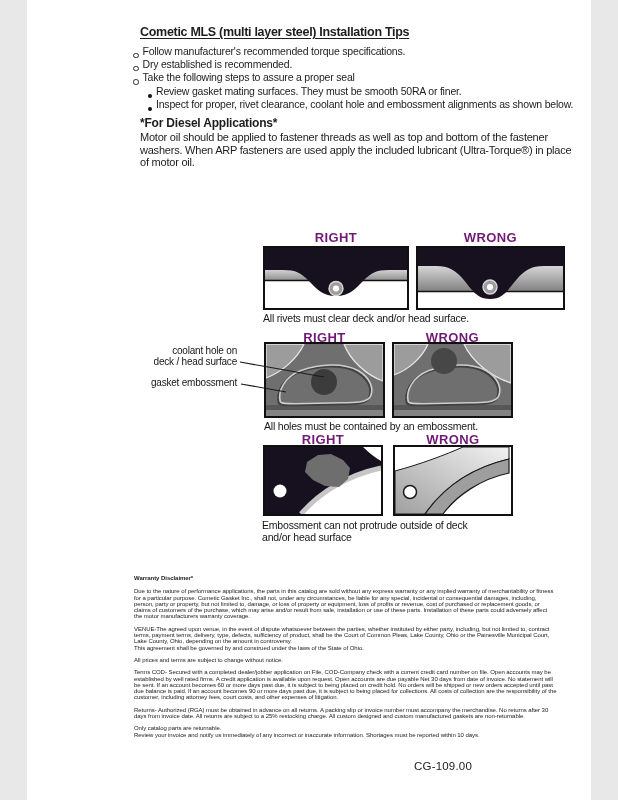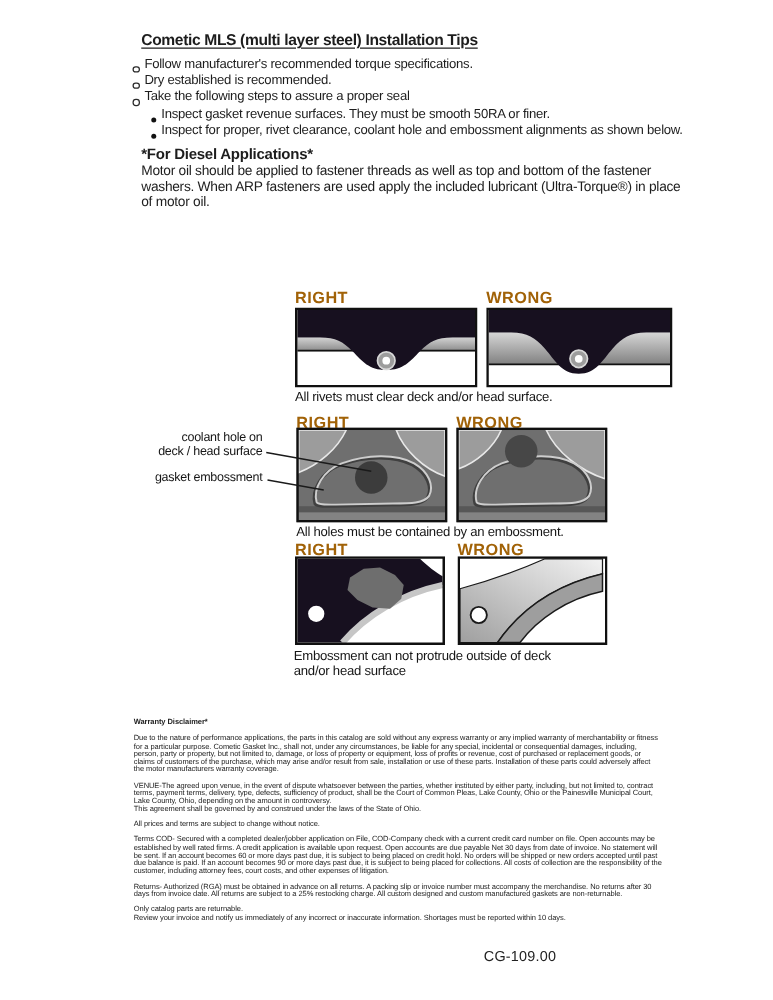--- a/index.html
+++ b/index.html
@@ -1,34 +1,34 @@
 <!DOCTYPE html>
 <html><head>
 <meta charset="utf-8">
 <style>
   html,body{margin:0;padding:0;background:#e8e8e8;}
   .page{
-    position:relative;width:618px;height:800px;background:#ffffff;
+    position:relative;width:564px;height:800px;background:#ffffff;
     font-family:"Liberation Sans","DejaVu Sans",sans-serif;color:#1d1d1d;
     overflow:hidden;margin:0 auto;
   }
   .abs{position:absolute;}
   .title{
     left:113px;top:25px;font-size:12.5px;font-weight:bold;letter-spacing:-0.3px;
     text-decoration:underline;text-underline-offset:2px;
   }
   .tips{left:106px;top:45px;width:450px;font-size:10.5px;letter-spacing:-0.2px;}
   .tip-row{display:flex;align-items:flex-end;line-height:13.2px;}
   .tip-row.sub{margin-left:15px;}
   .b-open{flex:0 0 auto;width:3.5px;height:3.5px;border:1px solid #2a2a2a;border-radius:50%;margin:4px 4px 0 0;}
   .b-fill{flex:0 0 auto;width:4px;height:4px;background:#111;border-radius:50%;margin:4px 4px 0 0;}
   .diesel-head{left:113px;top:116px;font-size:12px;font-weight:bold;letter-spacing:-0.2px;}
   .diesel-body{left:113px;top:131px;width:436px;font-size:11px;line-height:12.6px;letter-spacing:-0.22px;}
   .diesel-body p{margin:0 0 8px 0;}
-  .dg-label{font-size:13px;font-weight:bold;letter-spacing:0.4px;text-align:left;color:#a16207;}
+  .dg-label{font-size:13px;font-weight:bold;letter-spacing:0.4px;text-align:center;color:#701a75;}
   .dg-caption{font-size:10.5px;letter-spacing:-0.2px;color:#161616;}
   .ann{font-size:10px;line-height:10.8px;letter-spacing:-0.2px;text-align:right;white-space:pre-line;color:#161616;}
   .prewrap{white-space:pre-line;}
   .legal{left:107px;top:575px;width:423px;font-size:6px;line-height:6.3px;letter-spacing:-0.05px;color:#222;}
   .legal p{margin:0 0 6px 0;}
   .legal .lh{font-weight:bold;margin-bottom:7px;}
   .pagenum{left:387px;top:760px;font-size:11.5px;letter-spacing:0.2px;color:#222;}
   svg{display:block;}
 </style>
 </head>
@@ -46,21 +46,21 @@
     <div class="tip-row">
       <span class="b-open"></span>
       <span>Dry established is recommended.</span>
     </div>
     <div class="tip-row">
       <span class="b-open"></span>
       <span>Take the following steps to assure a proper seal</span>
     </div>
     <div class="tip-row sub">
       <span class="b-fill"></span>
-      <span>Inspect gasket revenue surfaces.  They must be smooth 50RA or finer.</span>
+      <span>Review gasket mating surfaces.  They must be smooth 50RA or finer.</span>
     </div>
     <div class="tip-row sub">
       <span class="b-fill"></span>
       <span>Inspect for proper, rivet clearance, coolant hole and embossment alignments as shown below.</span>
     </div>
   </div>
 
   <div class="abs diesel-head">*For Diesel Applications*</div>
   <div class="abs diesel-body">
     <p>Motor oil should be applied to fastener threads as well as top and bottom of the fastener washers. When ARP fasteners are used apply the included lubricant (Ultra-Torque®) in place of motor oil.</p>

